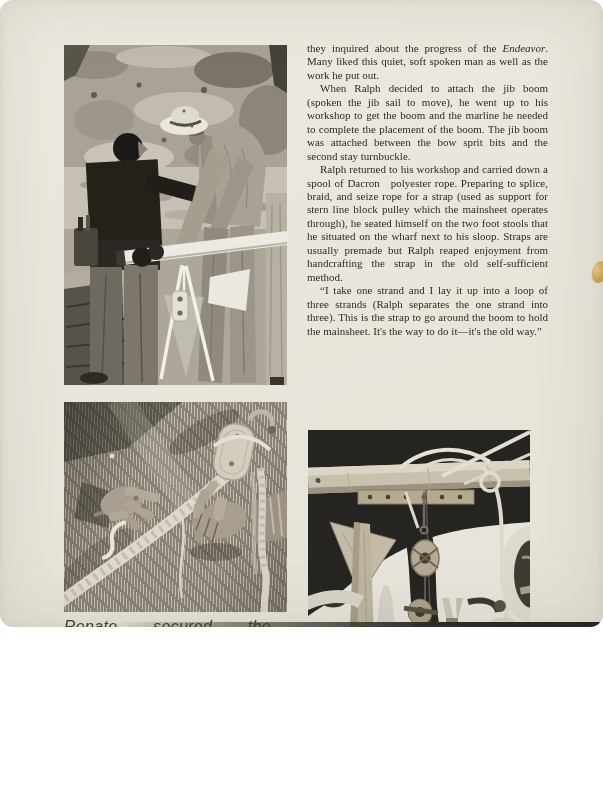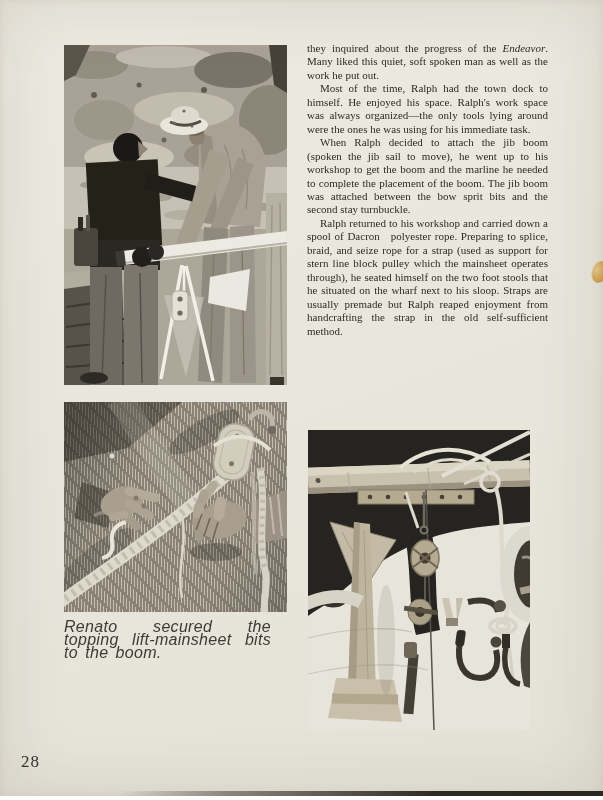--- a/index.html
+++ b/index.html
@@ -1,22 +1,22 @@
 <!DOCTYPE html>
 <html style="--paper: #e9e6dd; --ink: #2f2b25; --caption-ink: #3f3b34; --page-edge-shadow: #26241f; --sticker-orange: #d2a049;"><head>
 <meta charset="utf-8">
 <style>
   :root{
     --paper:#e9e6dd; --ink:#2f2b25; --caption-ink:#3f3b34;
     --edge:#26241f; --sticker:#d2a049;
   }
   html,body{margin:0;padding:0;}
   body{width:603px;height:800px;font-family:"Liberation Serif",serif;}
-  .page{position:relative;width:603px;height:796px;overflow:hidden;
-    background:linear-gradient(160deg,#edeae1 0%,var(--paper) 45%,#e4e1d6 100%);}
+  .page{position:relative;width:603px;height:627px;overflow:hidden;
+    background:linear-gradient(160deg,#edeae1 0%,var(--paper) 45%,#e4e1d6 100%);border-radius:13px;}
   .page::after{content:"";position:absolute;inset:0;pointer-events:none;
     box-shadow:inset 0 0 70px rgba(95,85,62,.14), inset 0 0 8px rgba(120,110,90,.10);}
   figure{margin:0;padding:0;position:absolute;overflow:hidden;}
   figure svg{display:block;}
 
   .photo1{left:64px;top:45px;width:223px;height:340px;background:#ada79a;}
   .photo2{left:64px;top:402px;width:223px;height:210px;
     background:
       linear-gradient(115deg,rgba(20,18,14,.34),rgba(20,18,14,0) 34%,rgba(20,18,14,0) 72%,rgba(20,18,14,.22)),
       repeating-linear-gradient(94deg,#89827. 0 2.4px,#c6c0b2 2.4px 3.2px);
@@ -138,23 +138,23 @@
         <path d="M120 221 L120 246" stroke="#f1efe8" stroke-width="2.5" fill="none"></path>
         <rect x="108" y="246" width="16" height="30" rx="5" fill="#e4e0d4" stroke="#b1aba0"></rect>
         <circle cx="116" cy="254" r="2.6" fill="#6f695e"></circle>
           <circle cx="116" cy="268" r="2.6" fill="#6f695e"></circle>
       </g>
     </svg>
   </figure>
 
   <div class="text-col">
     <p class="para"><span>they inquired about the progress of the </span><em class="ital">Endeavor</em><span>. Many liked this quiet, soft spoken man as well as the work he put out.</span></p>
-    <p class="para indent">Most of the time, Ralph had the town dock to himself. He enjoyed his space. Ralph's work space was always organized—the only tools lying around were the ones he was using for his immediate task.</p>
     <p class="para indent">When Ralph decided to attach the jib boom (spoken the jib sail to move), he went up to his workshop to get the boom and the marline he needed to complete the placement of the boom. The jib boom was attached between the bow sprit bits and the second stay turnbuckle.</p>
     <p class="para indent">Ralph returned to his workshop and carried down a spool of Dacron polyester rope. Preparing to splice, braid, and seize rope for a strap (used as support for stern line block pulley which the mainsheet operates through), he seated himself on the two foot stools that he situated on the wharf next to his sloop. Straps are usually premade but Ralph reaped enjoyment from handcrafting the strap in the old self-sufficient method.</p>
+    <p class="para indent">“I take one strand and I lay it up into a loop of three strands (Ralph separates the one strand into three). This is the strap to go around the boom to hold the mainsheet. It's the way to do it—it's the old way.”</p>
   </div>
 
   <figure class="photo2">
     <svg width="223" height="210" viewBox="0 0 223 210">
       <polygon points="0,0 118,0 64,46 0,60" fill="rgba(24,21,17,.38)"></polygon>
       <ellipse cx="140" cy="30" rx="40" ry="12" fill="rgba(30,27,22,.25)" transform="rotate(-30 140 30)"></ellipse>
       <ellipse cx="30" cy="160" rx="50" ry="14" fill="rgba(30,27,22,.2)" transform="rotate(-40 30 160)"></ellipse>
       <g transform="rotate(-33 80 40)">
         <rect x="70" y="-10" width="26" height="130" fill="rgba(208,203,190,.2)"></rect>
       </g>

